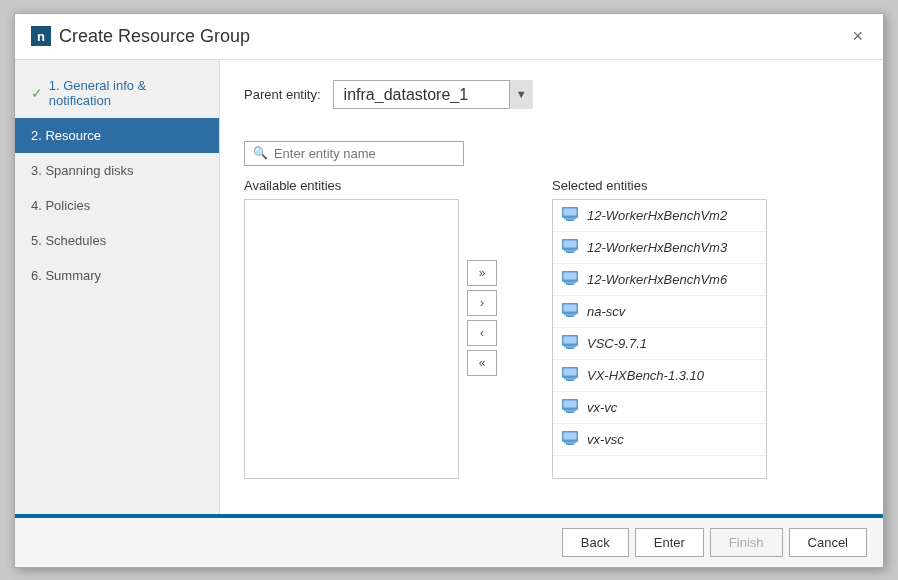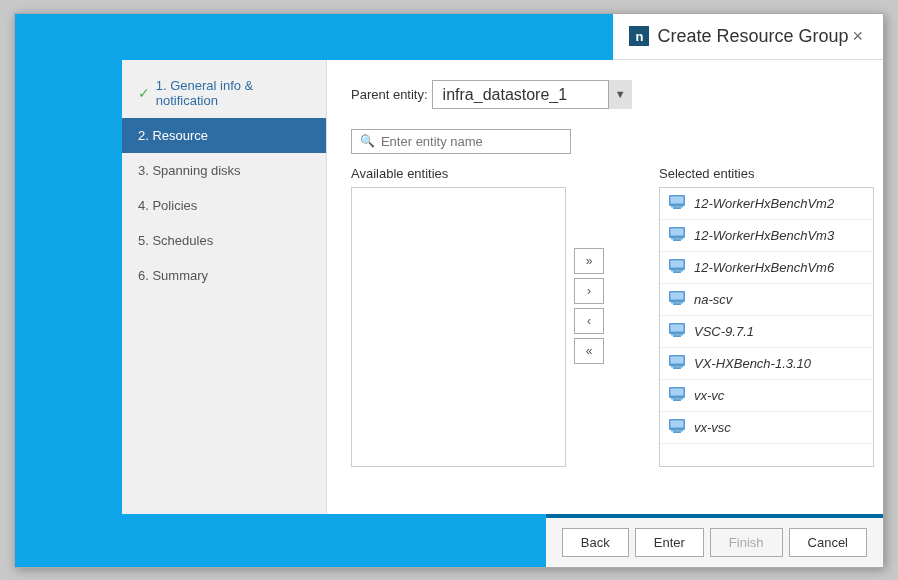--- a/index.html
+++ b/index.html
@@ -1,26 +1,25 @@
 <!DOCTYPE html>
 <html><head>
   <meta charset="utf-8">
   <style>
     * { box-sizing: border-box; margin: 0; padding: 0; }
     body { font-family: Arial, sans-serif; font-size: 13px; background: #c8c8c8; display: flex; justify-content: center; align-items: center; width: 898px; height: 580px; overflow: hidden; }
 
     .dialog {
       width: 870px;
       height: 555px;
-      background: #0ea5e9;
+      background: #15803d;
       border: 1px solid #aaa;
       box-shadow: 2px 2px 10px rgba(0,0,0,0.3);
       display: flex;
       flex-direction: column;
-      align-items: flex-end;
     }
 
     .dialog-header {
       background: #fff;
       border-bottom: 1px solid #ddd;
       padding: 12px 16px;
       display: flex;
       align-items: center;
       justify-content: space-between;
     }
@@ -99,22 +98,22 @@
     .main-content {
       flex: 1;
       padding: 20px 24px;
       background: #fff;
       overflow-y: auto;
     }
 
     .field-row {
       display: flex;
       align-items: center;
-      margin-bottom: 20px;
-      gap: 4px;
+      margin-bottom: 32px;
+      gap: 12px;
     }
 
     .field-label {
       font-size: 13px;
       color: #333;
       white-space: nowrap;
     }
 
     .select-wrapper {
       position: relative;

